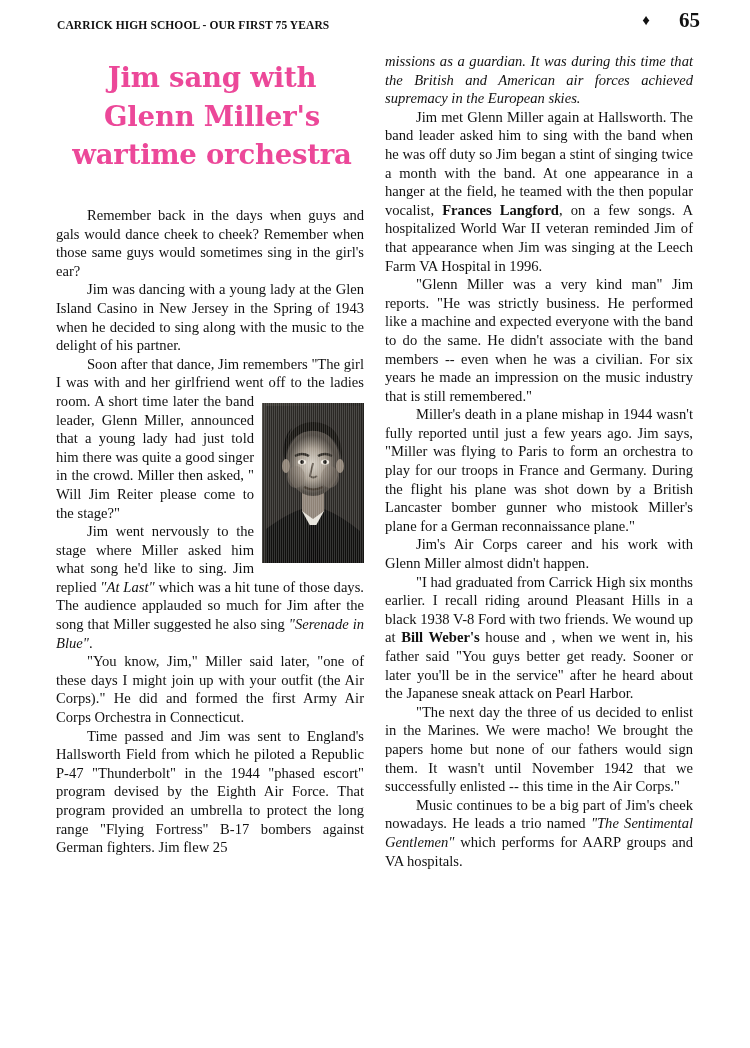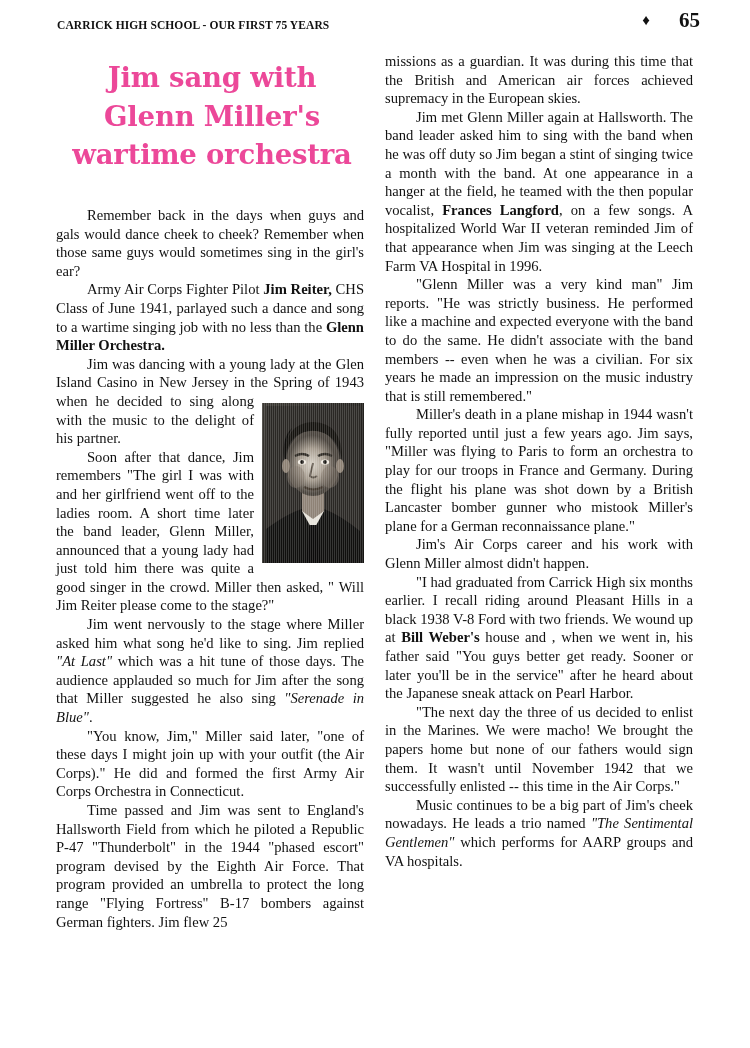--- a/index.html
+++ b/index.html
@@ -80,21 +80,21 @@
     hyphens: none;
     color: #111;
   }
   .col-left  { left: 56px;  }
   .col-right { left: 385px; top: 52px; }
 
   .col p {
     margin: 0;
     text-indent: 31px;
   }
-  .col p.cont { text-indent: 0; }
+  .col p.cont { text-indent: 0; font-style: italic; }
 
   .col b { font-weight: bold; }
   .col i { font-style: italic; }
 
   
   .col p { text-align-last: left; }
 
   
   .photo {
     position: absolute;
@@ -188,21 +188,20 @@
       <rect x="0" y="0" width="102" height="160" fill="url(#scanlines)"></rect>
     </svg>
   </div>
 
   <div class="col col-left">
 
     <div class="wrap-shape"></div>
 
     <p><span>Remember back in the days when guys and gals would dance cheek to cheek?  Remember when those same guys would sometimes sing in the girl's ear?</span></p>
 
-    <p><span>Army Air Corps Fighter Pilot </span><b>Jim Reiter,</b><span> CHS Class of June 1941, parlayed such a dance and song to a wartime singing job with no less than the </span><b>Glenn Miller Orchestra.</b></p>
 
     <p><span>Jim was dancing with a young lady at the Glen Island Casino in New Jersey in the Spring of 1943 when he decided to sing along with the music to the delight of his partner.</span></p>
 
     <p><span>Soon after that dance, Jim remembers "The girl I was with and her girlfriend went off to the ladies room.  A short time later the band leader, Glenn Miller, announced that a young lady had just told him there was quite a good singer in the crowd.  Miller then asked, " Will Jim Reiter please come to the stage?"</span></p>
 
     <p><span>Jim went nervously to the stage where Miller asked him what song he'd like to sing.  Jim replied </span><i>"At Last"</i><span> which was a hit tune of those days.  The audience applauded so much for Jim after the song that Miller suggested he also sing </span><i>"Serenade in Blue"</i><span>.</span></p>
 
     <p><span>"You know, Jim," Miller said later, "one of these days I might join up with your outfit (the Air Corps)."  He did and formed the first Army Air Corps Orchestra in Connecticut.</span></p>
 
     <p><span>Time passed and Jim was sent to England's Hallsworth Field from which he piloted a Republic P-47 "Thunderbolt" in the 1944 "phased escort" program devised by the Eighth Air Force. That program provided an umbrella to protect the long range "Flying Fortress" B-17 bombers against German fighters. Jim flew 25</span></p>

